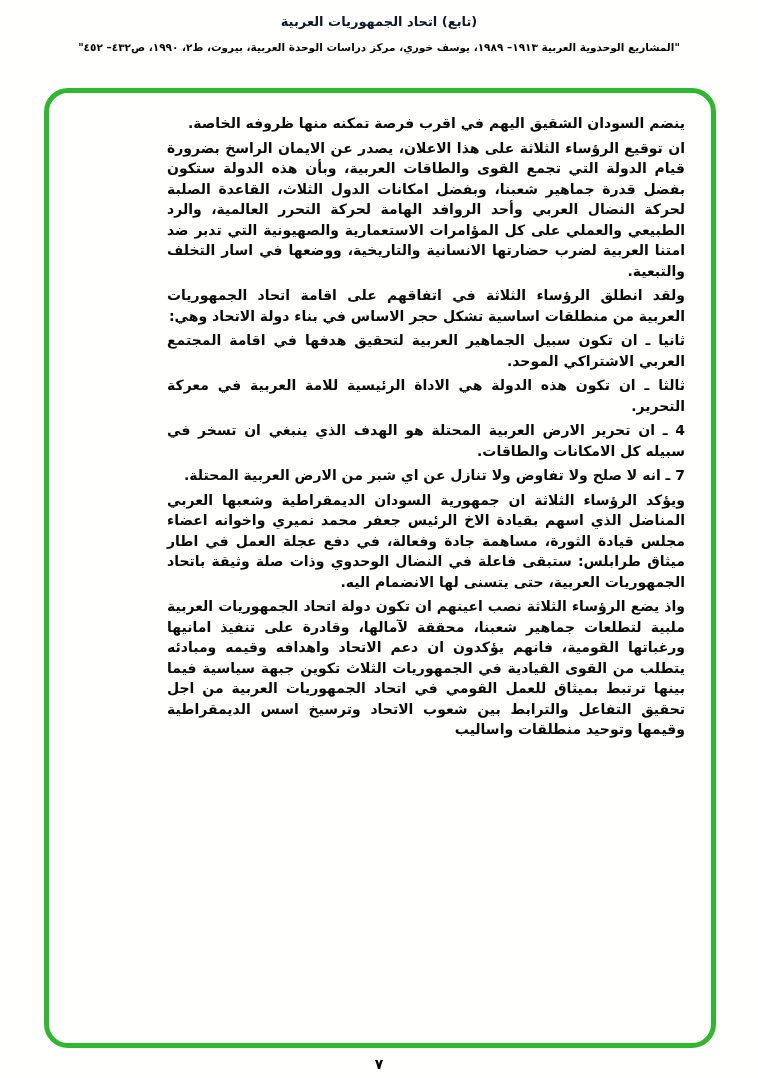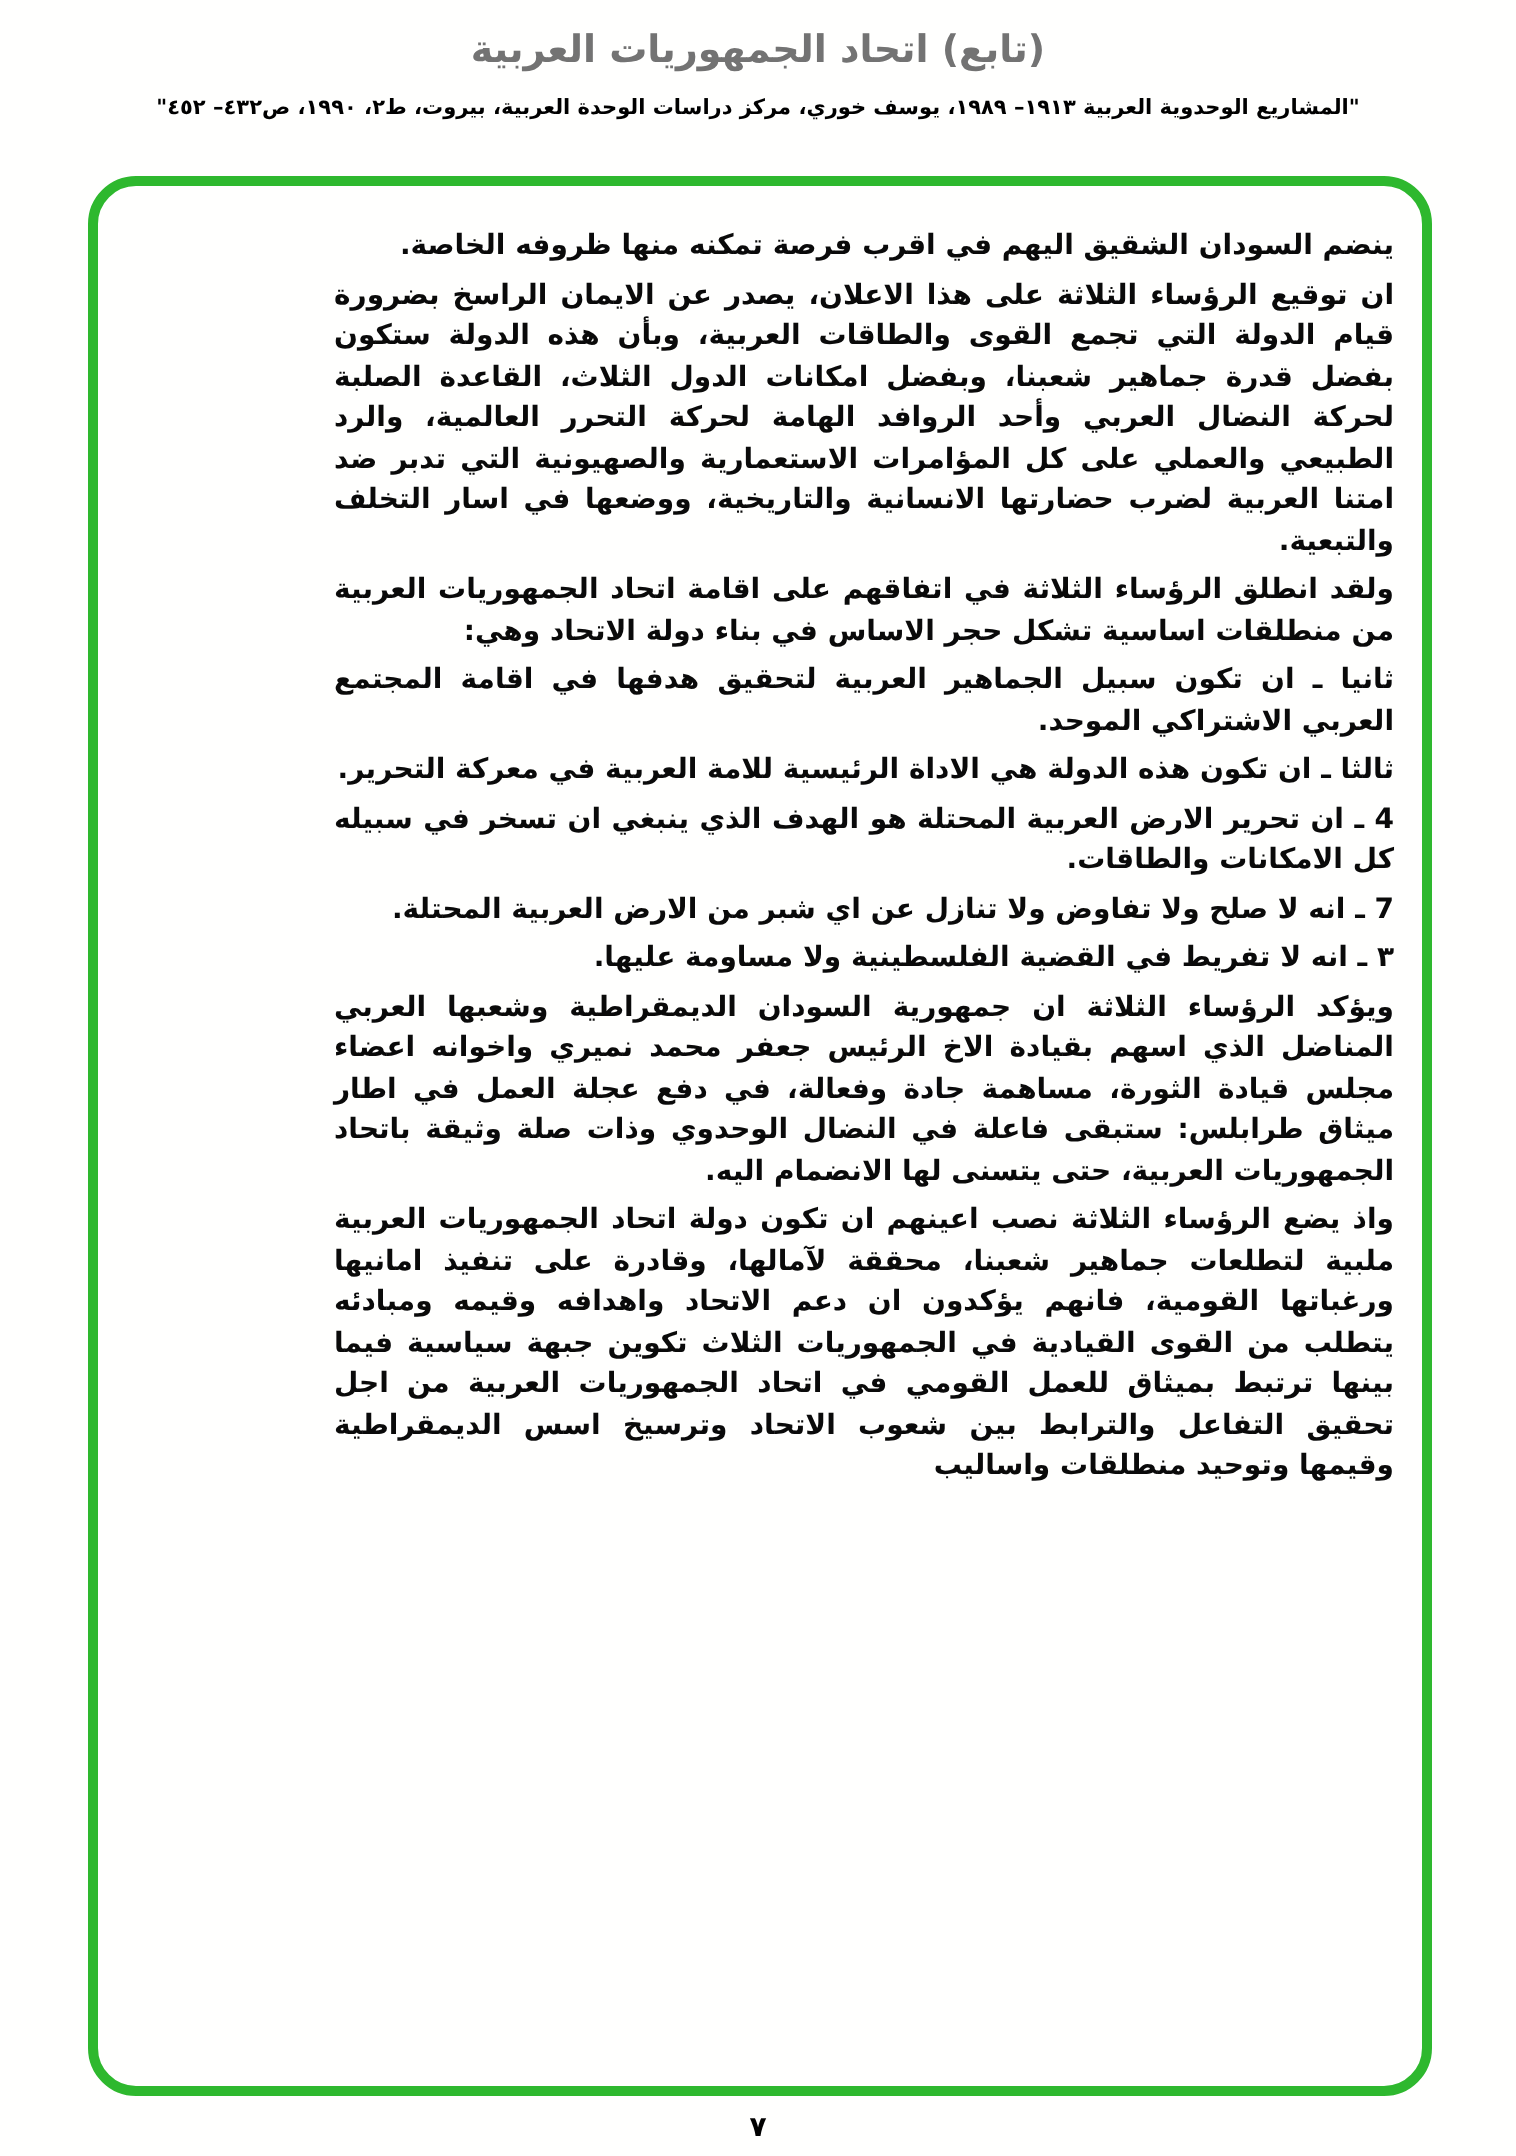--- a/index.html
+++ b/index.html
@@ -17,23 +17,23 @@
   }
   .header {
     position: absolute;
     top: 14px;
     left: 0;
     width: 758px;
     text-align: center;
     direction: rtl;
   }
   .doc-title {
-    font-size: 19px;
+    font-size: 13px;
     font-weight: 700;
-    color: #737373;
+    color: #0f172a;
     letter-spacing: 0.5px;
   }
   .doc-citation {
     margin-top: 12px;
     font-size: 10.5px;
     font-weight: 700;
     color: #000;
   }
   .green-box {
     position: absolute;
@@ -53,21 +53,21 @@
     width: 530px;
     direction: rtl;
     text-align: justify;
     text-align-last: right;
     font-size: 14px;
     line-height: 20.5px;
     font-weight: 700;
     color: #0a0a0a;
   }
   .text-column p {
-    margin: 0 0 4px 0;
+    margin: 0 12px 4px 0;
   }
   .page-number {
     position: absolute;
     bottom: 6px;
     left: 0;
     width: 758px;
     text-align: center;
     font-size: 14px;
     font-weight: 700;
     color: #000;
@@ -86,21 +86,20 @@
 
   <div class="green-box">
     <div class="text-column">
       <p>ينضم السودان الشقيق اليهم في اقرب فرصة تمكنه منها ظروفه الخاصة.</p>
       <p>ان توقيع الرؤساء الثلاثة على هذا الاعلان، يصدر عن الايمان الراسخ بضرورة قيام الدولة التي تجمع القوى والطاقات العربية، وبأن هذه الدولة ستكون بفضل قدرة جماهير شعبنا، وبفضل امكانات الدول الثلاث، القاعدة الصلبة لحركة النضال العربي وأحد الروافد الهامة لحركة التحرر العالمية، والرد الطبيعي والعملي على كل المؤامرات الاستعمارية والصهيونية التي تدبر ضد امتنا العربية لضرب حضارتها الانسانية والتاريخية، ووضعها في اسار التخلف والتبعية.</p>
       <p>ولقد انطلق الرؤساء الثلاثة في اتفاقهم على اقامة اتحاد الجمهوريات العربية من منطلقات اساسية تشكل حجر الاساس في بناء دولة الاتحاد وهي:</p>
       <p>ثانيا ـ ان تكون سبيل الجماهير العربية لتحقيق هدفها في اقامة المجتمع العربي الاشتراكي الموحد.</p>
       <p>ثالثا ـ ان تكون هذه الدولة هي الاداة الرئيسية للامة العربية في معركة التحرير.</p>
       <p>4 ـ ان تحرير الارض العربية المحتلة هو الهدف الذي ينبغي ان تسخر في سبيله كل الامكانات والطاقات.</p>
       <p>7 ـ انه لا صلح ولا تفاوض ولا تنازل عن اي شبر من الارض العربية المحتلة.</p>
-      <p>٣ ـ انه لا تفريط في القضية الفلسطينية ولا مساومة عليها.</p>
       <p>ويؤكد الرؤساء الثلاثة ان جمهورية السودان الديمقراطية وشعبها العربي المناضل الذي اسهم بقيادة الاخ الرئيس جعفر محمد نميري واخوانه اعضاء مجلس قيادة الثورة، مساهمة جادة وفعالة، في دفع عجلة العمل في اطار ميثاق طرابلس: ستبقى فاعلة في النضال الوحدوي وذات صلة وثيقة باتحاد الجمهوريات العربية، حتى يتسنى لها الانضمام اليه.</p>
       <p>واذ يضع الرؤساء الثلاثة نصب اعينهم ان تكون دولة اتحاد الجمهوريات العربية ملبية لتطلعات جماهير شعبنا، محققة لآمالها، وقادرة على تنفيذ امانيها ورغباتها القومية، فانهم يؤكدون ان دعم الاتحاد واهدافه وقيمه ومبادئه يتطلب من القوى القيادية في الجمهوريات الثلاث تكوين جبهة سياسية فيما بينها ترتبط بميثاق للعمل القومي في اتحاد الجمهوريات العربية من اجل تحقيق التفاعل والترابط بين شعوب الاتحاد وترسيخ اسس الديمقراطية وقيمها وتوحيد منطلقات واساليب</p>
     </div>
   </div>
 
   <div class="page-number">٧</div>
 
 </div>
 
 </body></html>

